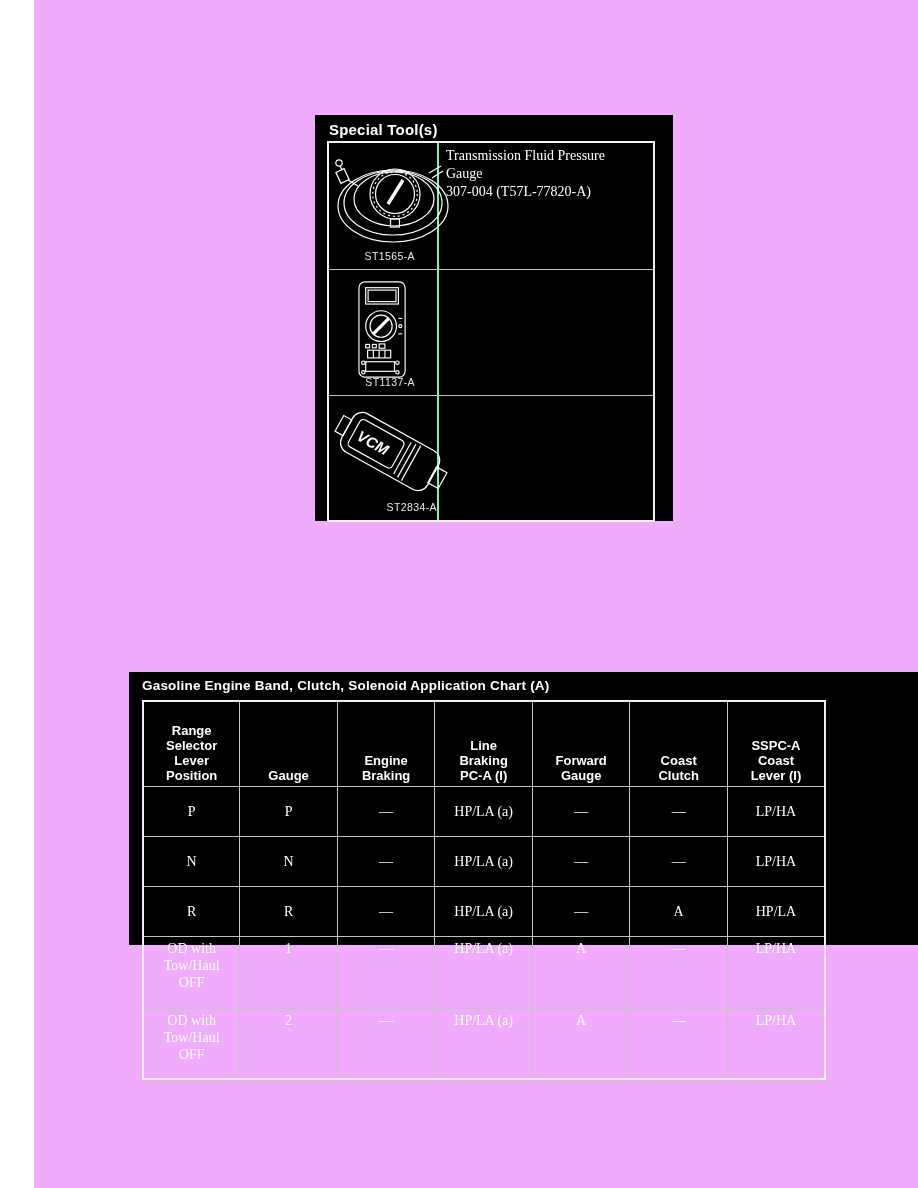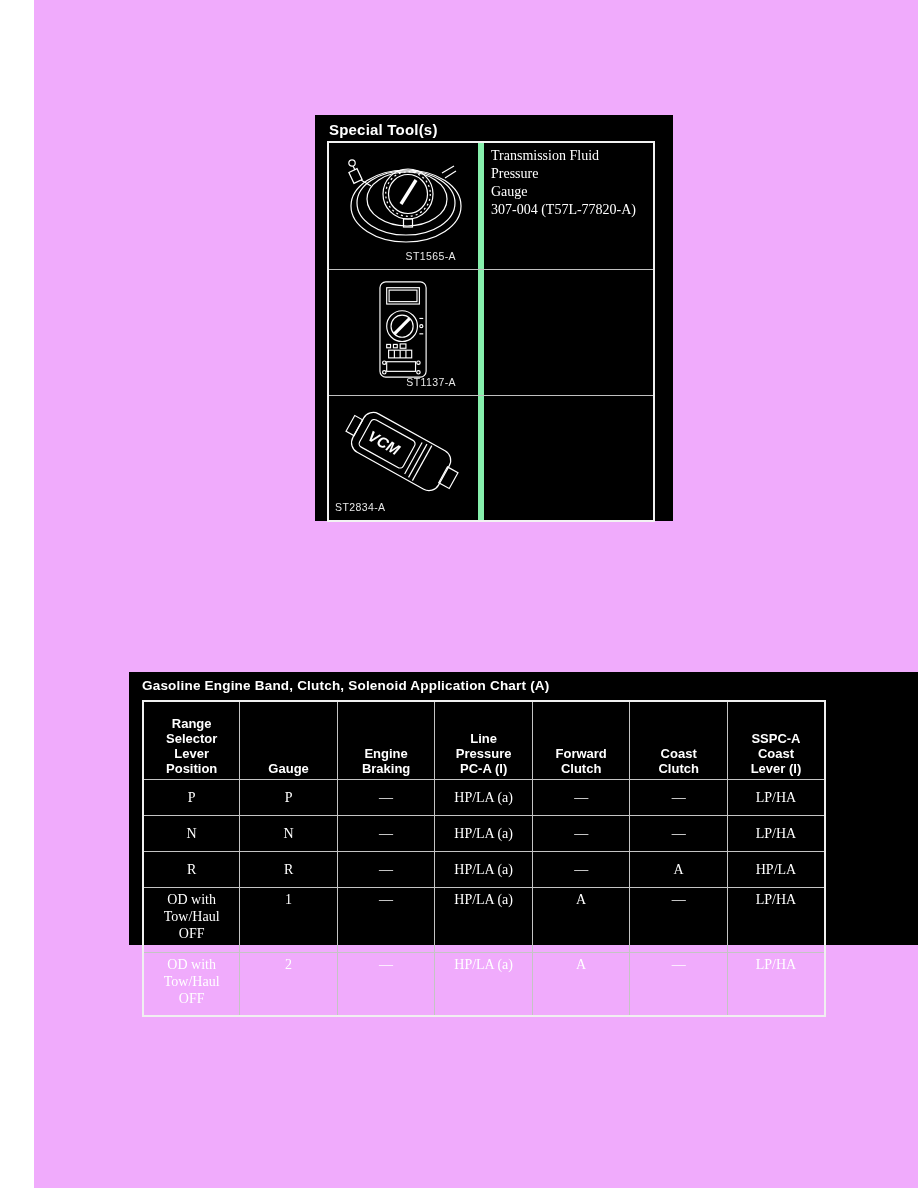--- a/index.html
+++ b/index.html
@@ -24,31 +24,31 @@
     letter-spacing: 0.2px; color: #ffffff;
   }
   .tools-table {
     position: absolute; left: 12px; top: 26px; width: 328px;
     border: 2px solid #f2f2f2;
     box-sizing: border-box;
   }
   .tool-row { display: flex; }
   .tool-row + .tool-row { border-top: 1px solid #bfbfbf; }
   .tool-fig {
-    width: 155px; position: relative; flex: none;
-    border-right: 6px solid #86efac; box-sizing: border-box;
+    width: 110px; position: relative; flex: none;
+    border-right: 2px solid #86efac; box-sizing: border-box;
   }
   .tool-fig svg { display: block; margin: 10px auto 0 auto; }
   .fig-label {
     position: absolute; bottom: 7px; left: 0; right: 0;
     font: 10.5px "Liberation Sans", "DejaVu Sans", sans-serif;
     color: #e8e8e8; letter-spacing: 0.4px;
   }
   .fig-label.pos-right { text-align: right; padding-right: 22px; }
-  .fig-label.pos-left  { text-align: left;  padding-left: 6px; }
+  .fig-label.pos-left  { text-align: right;  padding-left: 6px; }
   .tool-desc {
     flex: 1; padding: 4px 6px 4px 7px;
     font-size: 14px; line-height: 18px;
     white-space: pre-line; color: #ffffff;
   }
   .row-1 { height: 126px; }
   .row-2 { height: 125px; }
   .row-3 { height: 124px; }
 
   
@@ -59,21 +59,21 @@
     letter-spacing: 0.2px; color: #ffffff;
   }
   table.chart-table {
     position: absolute; left: 13px; top: 28px;
     width: 684px; border-collapse: collapse; table-layout: fixed;
     border: 2px solid #f0f0f0;
   }
   .chart-table th, .chart-table td {
     border: 1px solid #c4c4c4;
     text-align: center; white-space: pre-line;
-    padding: 8px; color: #ffffff; overflow: hidden;
+    padding: 15px; color: #ffffff; overflow: hidden;
   }
   .chart-table th {
     height: 66px; vertical-align: bottom;
     font: bold 13px/15px "Liberation Sans", "DejaVu Sans", sans-serif;
     padding-bottom: 3px;
   }
   .chart-table tr.r-small td {
     height: 19px; vertical-align: middle;
     font: 14px/18px "Liberation Serif", "DejaVu Serif", serif;
   }
@@ -188,24 +188,24 @@
       <thead>
         <tr>
           <th>Range
 Selector
 Lever
 Position</th>
           <th>Gauge</th>
           <th>Engine
 Braking</th>
           <th>Line
-Pressure
+Braking
 PC-A (I)</th>
           <th>Forward
-Clutch</th>
+Gauge</th>
           <th>Coast
 Clutch</th>
           <th>SSPC-A
 Coast
 Lever (I)</th>
         </tr>
       </thead>
       <tbody>
         <tr class="r-small">
           <td>P</td>

